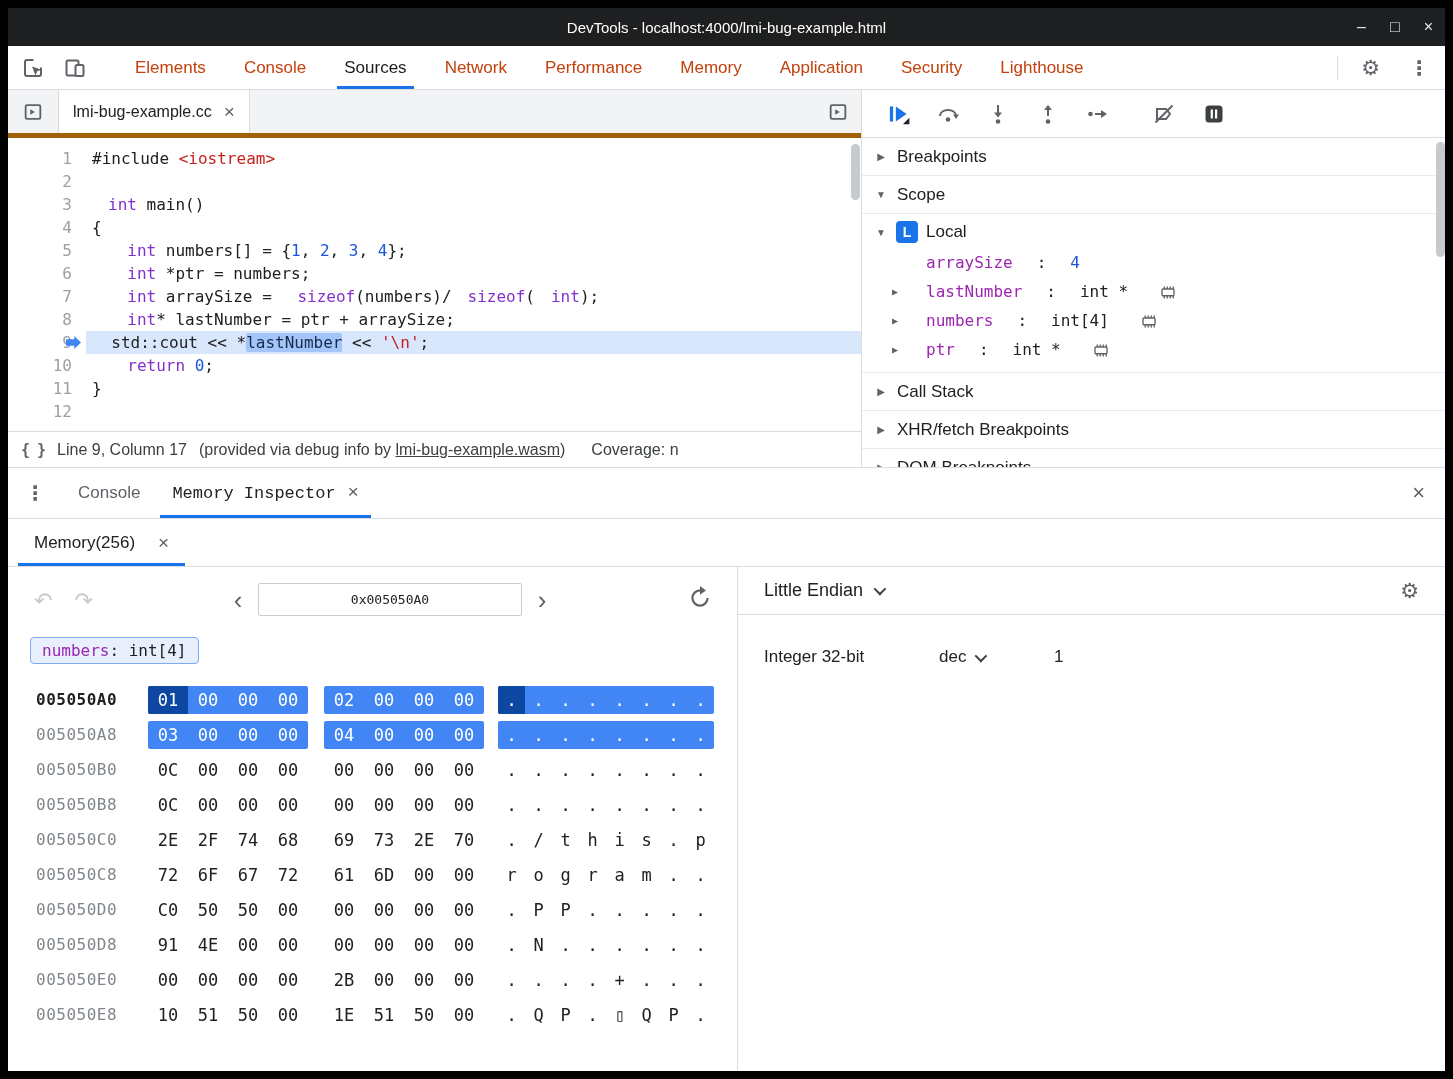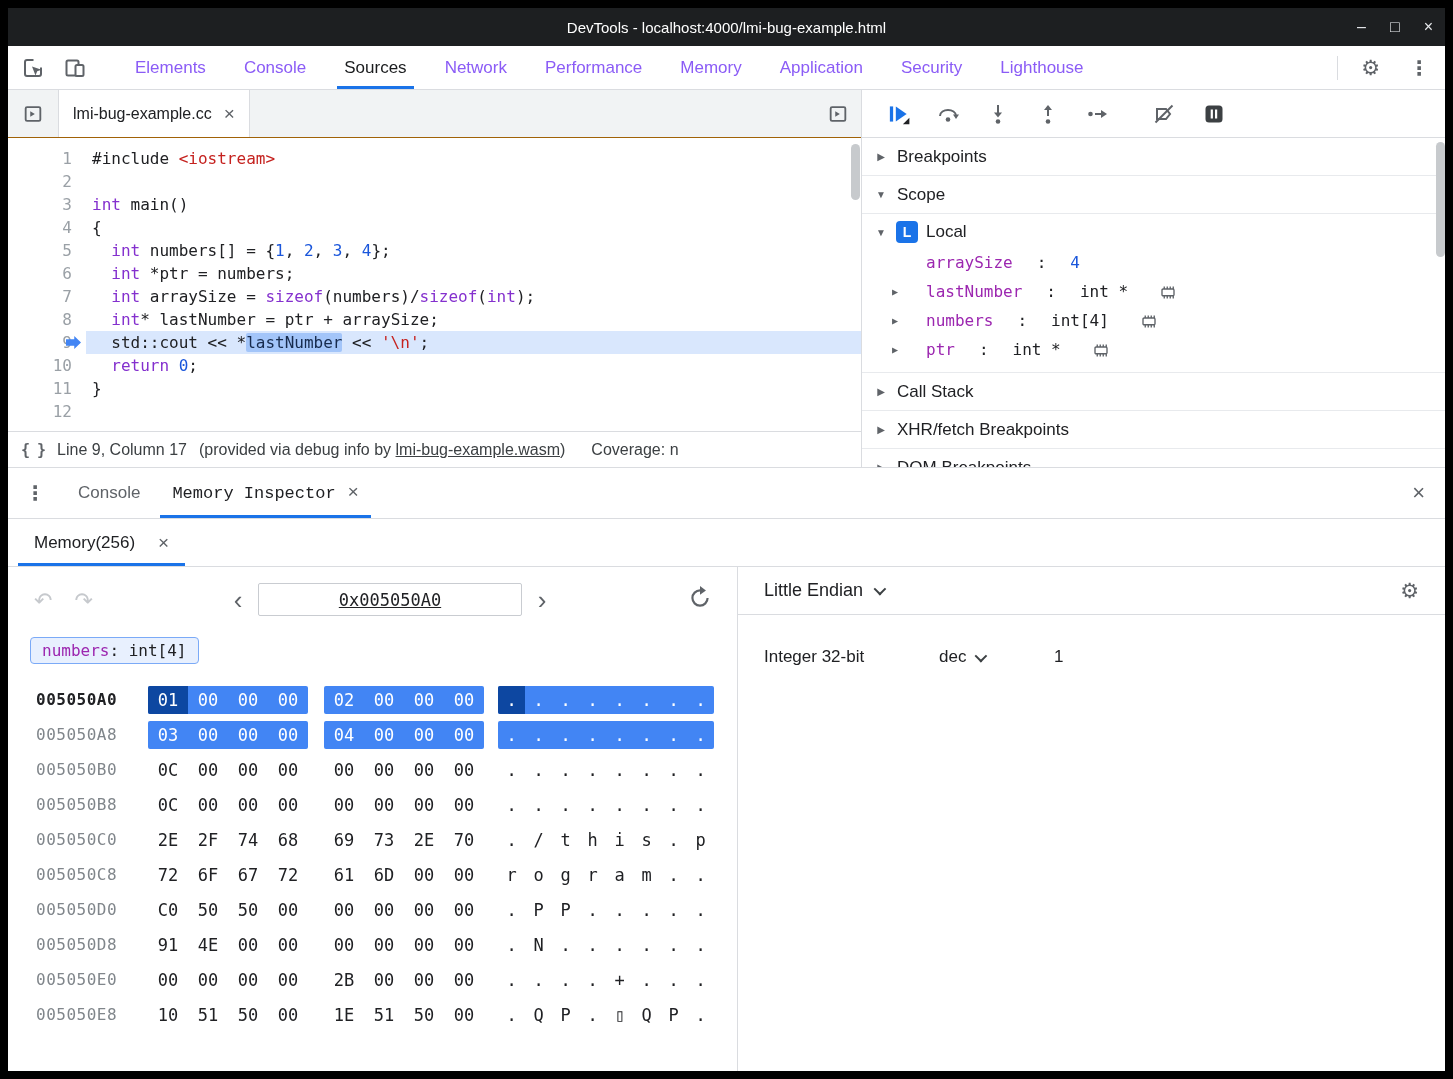--- a/index.html
+++ b/index.html
@@ -10,47 +10,47 @@
 
   
   .titlebar { height:38px; background:#1d1f21; color:#fff; display:flex; align-items:center; justify-content:center; position:relative; font-size:15px; flex:none; }
   .win-controls { position:absolute; right:12px; top:0; height:38px; display:flex; align-items:center; gap:24px; color:#e8eaed; font-size:16px; }
   .win-controls span { cursor:default; }
 
   
   .main-toolbar { height:44px; border-bottom:1px solid #dadce0; display:flex; align-items:center; flex:none; }
   .tb-icon { width:34px; height:32px; display:flex; align-items:center; justify-content:center; margin-left:8px; }
   .main-tabs { display:flex; margin-left:24px; height:100%; }
-  .main-tab { padding:0 19px; font-size:17px; color:#8b5cf6; height:100%; display:flex; align-items:center; position:relative; }
+  .main-tab { padding:0 19px; font-size:17px; color:#c2410c; height:100%; display:flex; align-items:center; position:relative; }
   .main-tab.active { color:#1a1c1e; }
   .main-tab.active::after { content:''; position:absolute; left:12px; right:12px; bottom:0; height:3px; background:#1a73e8; }
   .tb-right { margin-left:auto; display:flex; align-items:center; }
   .tb-sep { width:1px; height:24px; background:#dadce0; margin-right:10px; }
   .gear { font-size:21px; color:#5f6368; padding:0 13px; }
   .kebab { font-size:20px; color:#5f6368; padding:0 16px; font-weight:bold; }
 
   
   .sources-area { height:377px; display:flex; flex:none; }
   .editor-pane { width:854px; border-right:1px solid #dadce0; display:flex; flex-direction:column; flex:none; }
-  .file-tabbar { height:48px; background:#f1f3f4; border-bottom:1px solid #a16207; display:flex; align-items:center; flex:none; }
+  .file-tabbar { height:48px; background:#f1f3f4; border-bottom:5px solid #a16207; display:flex; align-items:center; flex:none; }
   .nav-toggle { width:50px; height:100%; display:flex; align-items:center; justify-content:center; }
   .file-tab { height:100%; background:#fff; border-left:1px solid #dadce0; border-right:1px solid #dadce0; display:flex; align-items:center; gap:12px; padding:0 14px; font-size:16px; color:#202124; }
   .tab-close { color:#5f6368; font-size:19px; }
   .ft-spacer { flex:1; }
   .right-toggle { width:46px; height:100%; display:flex; align-items:center; justify-content:center; }
 
   .editor { flex:1; display:flex; position:relative; overflow:hidden; font-family:"DejaVu Sans Mono","DejaVu Sans",monospace; font-size:16px; line-height:23px; padding-top:9px; background:#fff; }
   .gutter { width:78px; text-align:right; padding-right:14px; color:#9aa0a6; flex:none; }
   .ln { height:23px; position:relative; }
   .ln-paused::after { content:''; position:absolute; right:-9px; top:5px; width:15px; height:13px; background:#4285f4; clip-path:polygon(0 25%,55% 25%,55% 0,100% 50%,55% 100%,55% 75%,0 75%); }
   .code { flex:1; white-space:pre; }
   .code-line { height:23px; padding-left:6px; }
   .code-line.paused { background:#d9e7fd; }
   .tok-pln { color:#202124; }
-  .tok-kw { color:#8430ce; }
+  .tok-kw { color:#8430ce;margin-left:16px; }
   .tok-num { color:#1a56db; }
   .tok-str { color:#c5221f; }
   .tok-sel { color:#172b4d; background:#a3c5f9; border-radius:2px; }
   .editor-scroll { position:absolute; right:1px; top:6px; bottom:6px; width:9px; }
   .editor-scroll .thumb { position:absolute; top:0; left:0; width:9px; height:56px; background:#c7cacd; border-radius:5px; }
 
   .status-bar { height:36px; border-top:1px solid #dadce0; display:flex; align-items:center; gap:12px; padding:0 13px; font-size:16px; color:#3c4043; white-space:nowrap; overflow:hidden; flex:none; }
   .pp-icon { font-family:"DejaVu Sans Mono",monospace; color:#5f6368; font-size:15px; font-weight:bold; letter-spacing:-1px; }
   .wasm-link { text-decoration:underline; color:#3c4043; }
   .coverage { margin-left:14px; }
@@ -87,21 +87,21 @@
   .mem-tab { height:100%; margin-left:10px; padding:0 16px; display:flex; align-items:center; gap:23px; font-size:17px; color:#202124; position:relative; }
   .mem-tab::after { content:''; position:absolute; left:0; right:0; bottom:0; height:3px; background:#1a73e8; }
 
   .memory-body { flex:1; display:flex; overflow:hidden; }
   .memory-left { width:730px; border-right:1px solid #dadce0; flex:none; position:relative; }
   .mem-toolbar { margin-top:13px; height:40px; position:relative; display:flex; align-items:center; }
   .hist-btn { font-size:22px; color:#c6c9cd; margin-left:22px; font-family:"DejaVu Sans",sans-serif; }
   .hist-btn:first-child { margin-left:26px; }
   .nav-group { position:absolute; left:218px; top:3px; display:flex; align-items:center; gap:8px; }
   .pg-btn { font-size:26px; color:#5f6368; width:24px; text-align:center; line-height:32px; }
-  .addr-input { width:264px; height:33px; border:1px solid #c9ccd1; border-radius:2px; text-align:center; font-family:"DejaVu Sans Mono",monospace; font-size:17px; color:#202124; outline:none;text-decoration:underline; }
+  .addr-input { width:264px; height:33px; border:1px solid #c9ccd1; border-radius:2px; text-align:center; font-family:"DejaVu Sans Mono",monospace; font-size:13px; color:#202124; outline:none; }
   .refresh-btn { position:absolute; right:24px; top:5px; }
   .chip { display:inline-flex; align-items:center; margin:17px 0 0 22px; border:1px solid #7baaf7; background:#e8f0fe; border-radius:4px; padding:3px 11px; font-family:"DejaVu Sans Mono",monospace; font-size:16px; }
   .chip .cname { color:#9c27b0; }
   .chip .ctype { color:#202124; }
   .hex-grid { margin-top:18px; font-family:"DejaVu Sans Mono","DejaVu Sans",monospace; }
   .hex-row { height:35px; display:flex; align-items:center; }
   .hex-addr { width:96px; margin-left:28px; color:#80868b; font-size:16px; letter-spacing:0.5px; flex:none; }
   .hex-addr.current { color:#202124; font-weight:bold; }
   .byte-group { display:flex; margin-left:16px; border-radius:2px; }
   .byte { width:40px; text-align:center; font-size:17px; color:#202124; padding:4px 0; }

